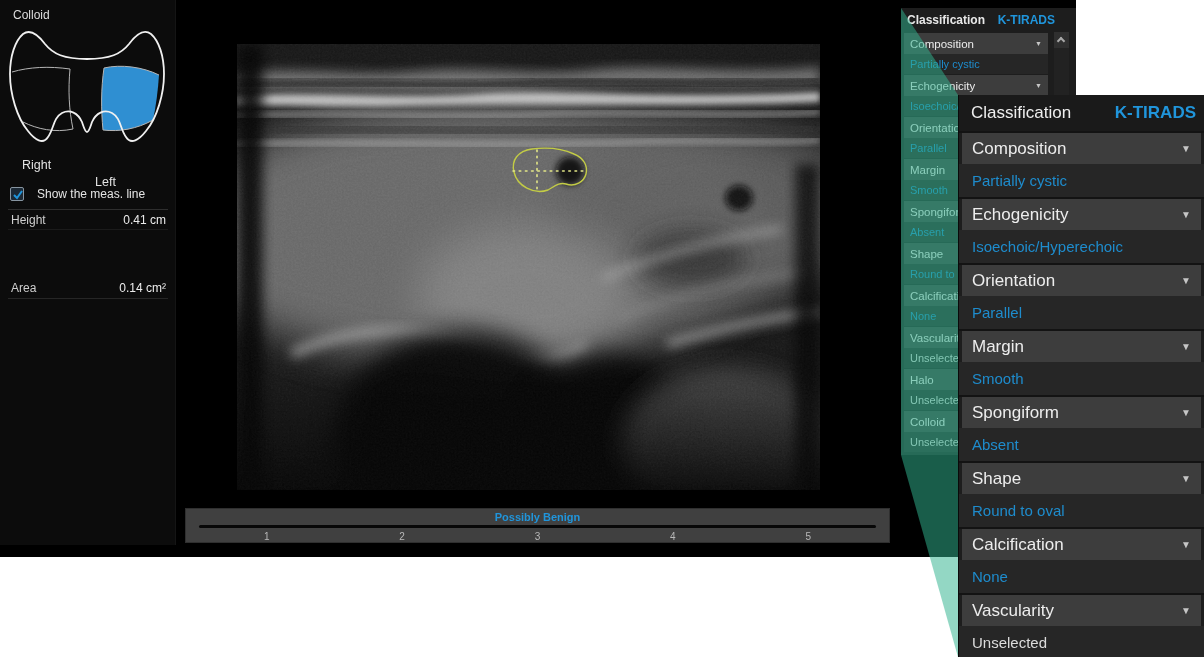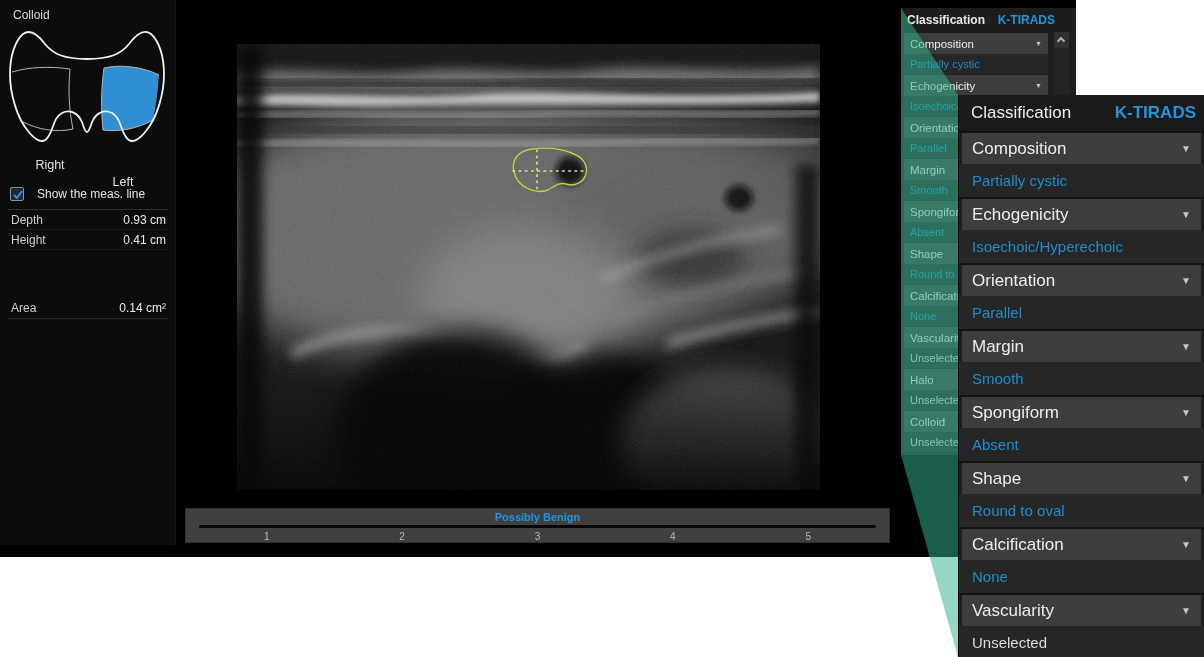--- a/index.html
+++ b/index.html
@@ -9,21 +9,21 @@
     background:#ffffff; font-family:"Liberation Sans","DejaVu Sans",sans-serif;
     -webkit-font-smoothing:antialiased;
   }
   
   .main-ui { position:absolute; left:0; top:0; width:1076px; height:557px; background:#000; z-index:1; }
 
   
   .left-panel { position:absolute; left:0; top:0; width:176px; height:545px; background:#0c0c0c; border-right:1px solid #151515; }
   .pos-title { position:absolute; left:13px; top:8px; font-size:12px; color:#dedede; }
   .thyroid-wrap { position:absolute; left:7px; top:30px; width:162px; height:122px; }
-  .lobe-label { position:absolute; top:158px; width:56px; text-align:center; font-size:12.5px; color:#e3e3e3; }
+  .lobe-label { position:absolute; top:158px; width:56px; text-align:left; font-size:12.5px; color:#e3e3e3; }
   .lobe-label.r { left:22px; }
   .lobe-label.l { left:95px;margin-top:17px; }
   .chk-row { position:absolute; left:10px; top:187px; display:flex; align-items:center; gap:13px; }
   .chk { width:14px; height:14px; background:#1c2935; border:1px solid #8795a1; border-radius:2px; position:relative; cursor:pointer; }
   .chk svg { position:absolute; left:1px; top:1px; }
   .chk-label { font-size:12px; color:#e5e5e5; }
   .meas-block { position:absolute; left:8px; top:209px; width:160px; border-top:1px solid #2e2e2e; border-bottom:1px solid #262626; }
   .meas-row { height:20px; display:flex; justify-content:space-between; align-items:center; border-bottom:1px solid #1b1b1b; }
   .meas-row:last-child { border-bottom:none;margin-top:48px; }
   .meas-label { font-size:12px; color:#cfcfcf; padding-left:3px; }
@@ -100,24 +100,20 @@
       <div class="chk-row">
         <div class="chk">
           <svg width="12" height="12" viewBox="0 0 12 12">
             <polyline points="2,6 5,9 10,2" fill="none" stroke-width="2" style="stroke:var(--accent-blue)"></polyline>
           </svg>
         </div>
         <div class="chk-label">Show the meas. line</div>
       </div>
 
       <div class="meas-block" id="meas-rows">
-          <div class="meas-row">
-            <span class="meas-label">Depth</span>
-            <span class="meas-value">0.93 cm</span>
-          </div>
           <div class="meas-row">
             <span class="meas-label">Height</span>
             <span class="meas-value">0.41 cm</span>
           </div>
           <div class="meas-row">
             <span class="meas-label">Area</span>
             <span class="meas-value">0.14 cm²</span>
           </div>
         </div>
     </div>

